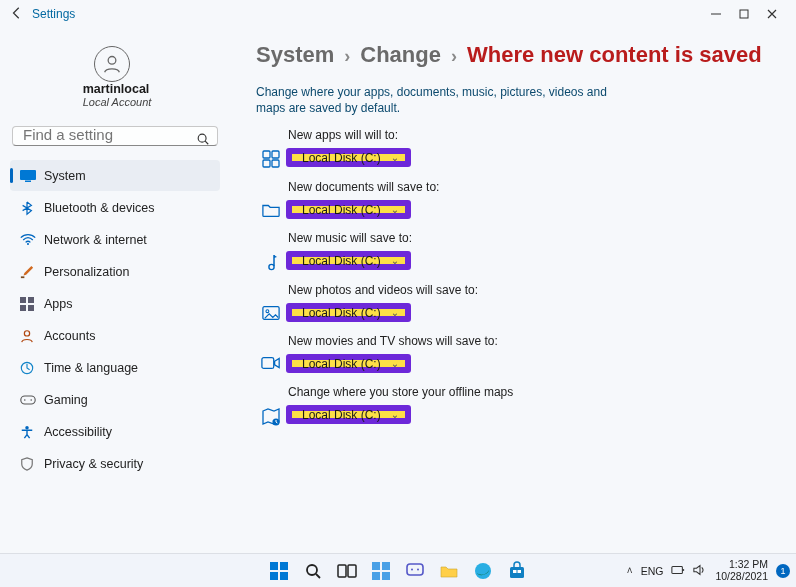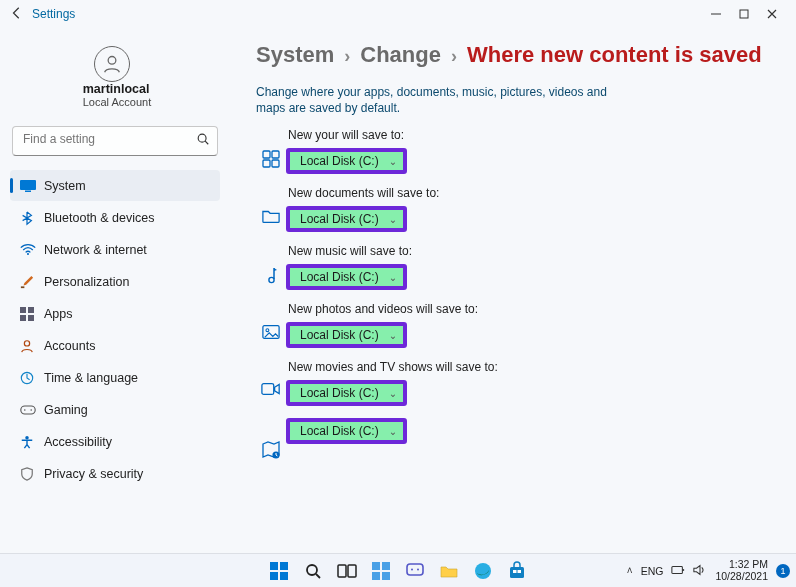--- a/index.html
+++ b/index.html
@@ -28,26 +28,26 @@
   .winbtn svg { display:block; margin:auto; }
 
   .content { display: flex; height: calc(100% - 28px - 34px); }
 
   
   .sidebar { width: 230px; padding: 10px 10px 0 10px; }
   .user { display:flex; align-items:center; margin: 8px 0 18px 4px; flex-direction: column; }
   .avatar { width: 36px; height: 36px; border-radius: 50%; border:1.5px solid #666; display:flex; align-items:center; justify-content:center; margin-right:10px; }
   .avatar svg { width:22px; height:22px; }
   .user .name { font-weight:600; font-size:12.5px; }
-  .user .acct { font-size:11px; color:#444; }
+  .user .acct { font-size:11px; color:#444;font-style:italic; }
 
   .searchbox { position:relative; margin: 0 2px 14px 2px; }
   .searchbox input {
-    width: 100%; height: 30px; border: 1px solid #c8c8c8; border-bottom:1.5px solid #888;
-    border-radius:4px; background:#fdfefe; padding: 0 28px 4px 10px; font-size:12px;
+    width: 100%; height: 20px; border: 1px solid #c8c8c8; border-bottom:1.5px solid #888;
+    border-radius:4px; background:#fdfefe; padding: 0 28px 4px 10px; font-size:15px;
     outline:none;
   }
   .searchbox .sicon { position:absolute; right:8px; top:6px; color:#333; }
 
   .nav { list-style:none; margin:0; padding:0; }
   .nav li {
     display:flex; align-items:center; height:31px; padding:0 8px 0 10px;
     border-radius:4px; margin:1px 0; cursor:pointer; font-size:12.5px; color:#222;
   }
   .nav li .nicon { width:24px; display:flex; align-items:center; }
@@ -63,22 +63,22 @@
   .crumbs .cur { color:#b91c1c; }
   .crumbs .sep { color:#8a8a8a; font-size:18px; }
   .crumbs a { color:#6a6a6a; text-decoration:none; }
 
   .subdesc { font-size:12px; color:#0c4a6e; margin:16px 0 8px 0; max-width:360px; line-height:1.35; }
 
   .row { display:flex; align-items:flex-start; margin-top:12px; }
   .row .ricn { width:30px; display:flex; justify-content:center; align-items:center; margin-top:22px; }
   .row .rbody .rlabel { font-size:12px; color:#222; margin-bottom:6px; padding-left:2px; }
   .combo {
-    display:inline-flex; align-items:center; height:26px; min-width:96px;
-    border:4px solid #6d28d9; background:#86efac; border-radius:3px;
+    display:inline-flex; align-items:center; height:19px; min-width:96px;
+    border:6px solid #6d28d9; background:#fde047; border-radius:3px;
     padding: 0 6px 0 10px; font-size:12px; cursor:pointer;
   }
   .combo .chev { margin-left:10px; color:#555; font-size:10px; }
 
   
   .taskbar {
     position:absolute; left:0; right:0; bottom:0; height:34px;
     background:#f1f4fa; border-top:1px solid #dcdfe5;
     display:flex; align-items:center;
   }
@@ -255,21 +255,21 @@
     <div class="row">
       <div class="ricn">
           <svg width="18" height="18">
             <rect x="1" y="1" width="7" height="7" rx="1" fill="none" stroke="#0067c0" stroke-width="1.3"></rect>
             <rect x="10" y="1" width="7" height="7" rx="1" fill="none" stroke="#0067c0" stroke-width="1.3"></rect>
             <rect x="1" y="10" width="7" height="7" rx="1" fill="none" stroke="#0067c0" stroke-width="1.3"></rect>
             <rect x="10" y="10" width="7" height="7" rx="1" fill="none" stroke="#0067c0" stroke-width="1.3"></rect>
           </svg>
         </div>
       <div class="rbody">
-        <div class="rlabel">New your will save to:</div>
+        <div class="rlabel">New apps will will to:</div>
         <div class="combo">
           <span>Local Disk (C:)</span>
           <span class="chev">⌄</span>
         </div>
       </div>
     </div>
 
     <div class="row">
       <div class="ricn">
           <svg width="18" height="16" viewBox="0 0 20 16">
@@ -337,20 +337,21 @@
 
     <div class="row">
       <div class="ricn">
           <svg width="18" height="20" viewBox="0 0 18 20">
             <path d="M1 4l5-2 6 2 5-2v13l-5 2-6-2-5 2z" fill="none" stroke="#0067c0" stroke-width="1.3"></path>
             <circle cx="14" cy="15" r="3.6" fill="#0067c0"></circle>
             <path d="M14 13v2l1.4 1" stroke="#fff" stroke-width="1" fill="none"></path>
           </svg>
         </div>
       <div class="rbody">
+        <div class="rlabel">Change where you store your offline maps</div>
         <div class="combo">
           <span>Local Disk (C:)</span>
           <span class="chev">⌄</span>
         </div>
       </div>
     </div>
 
   </div>
 </div>
 

